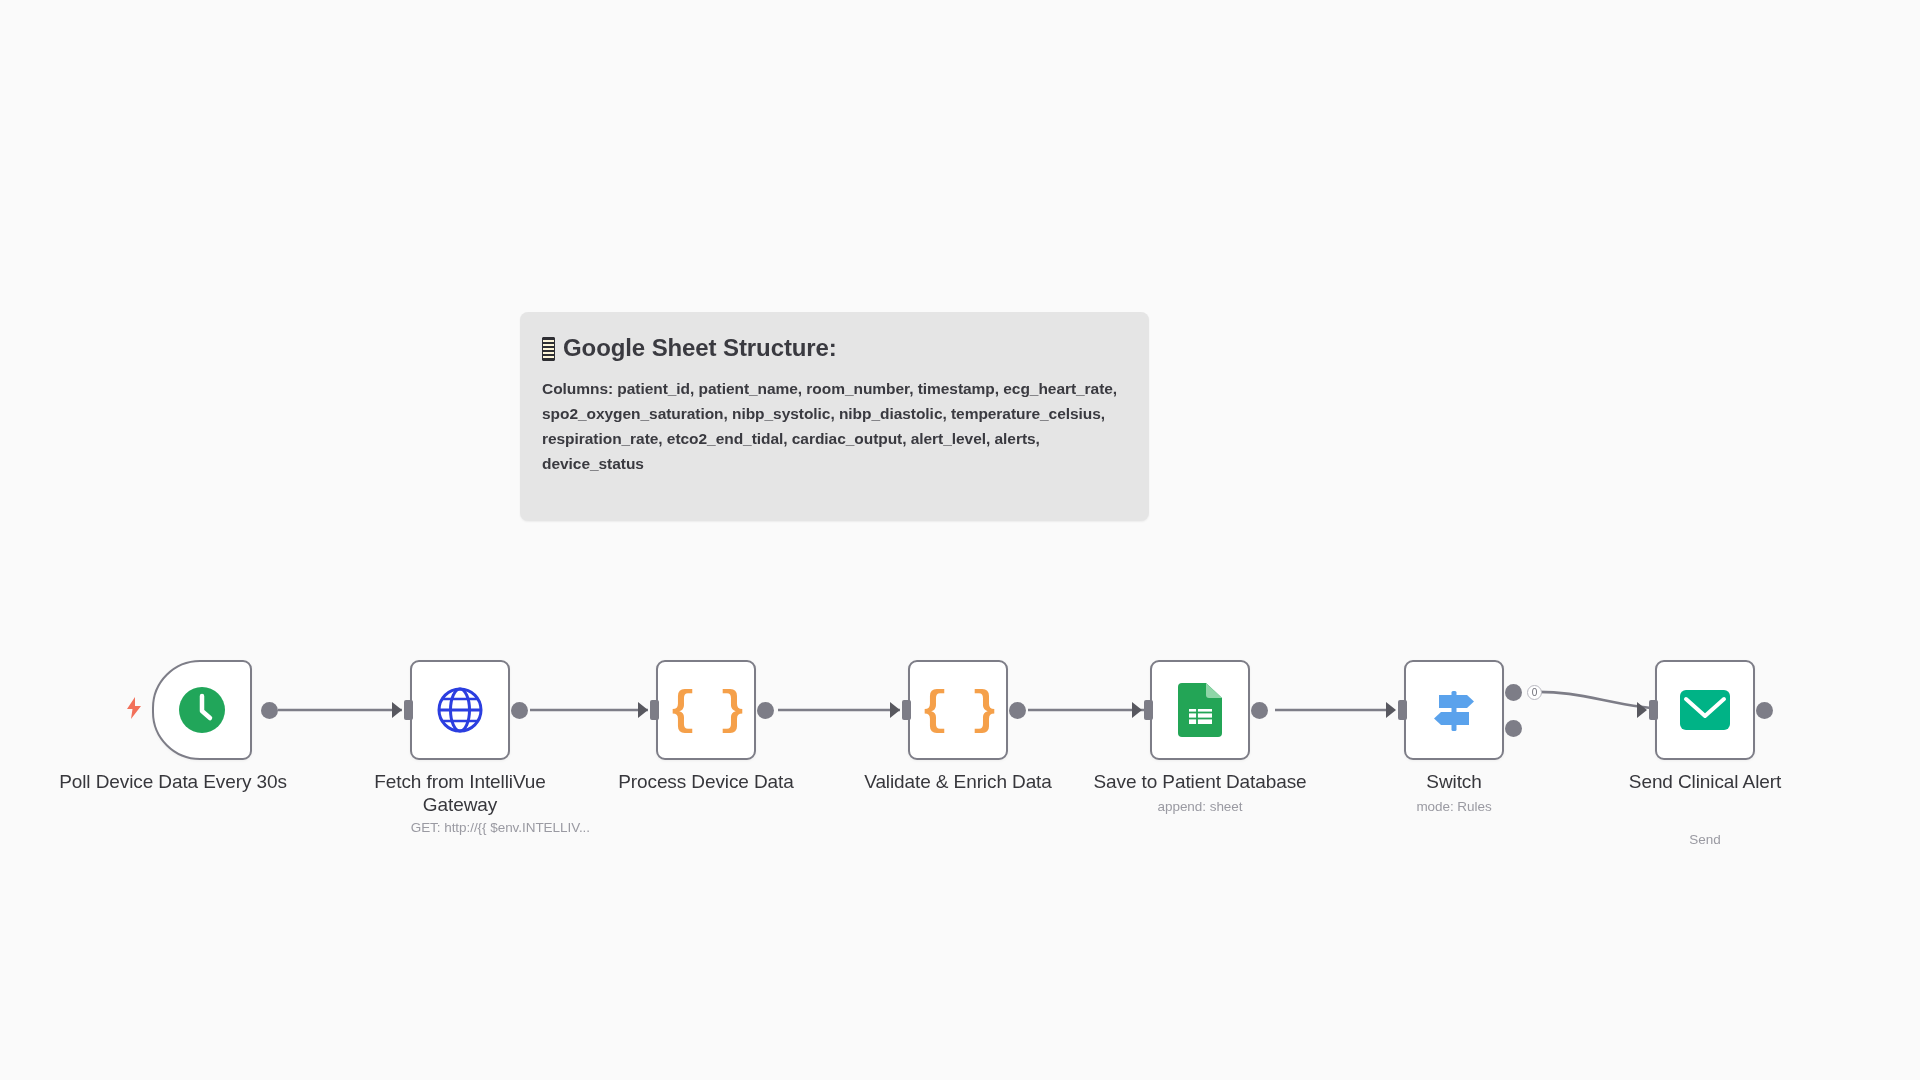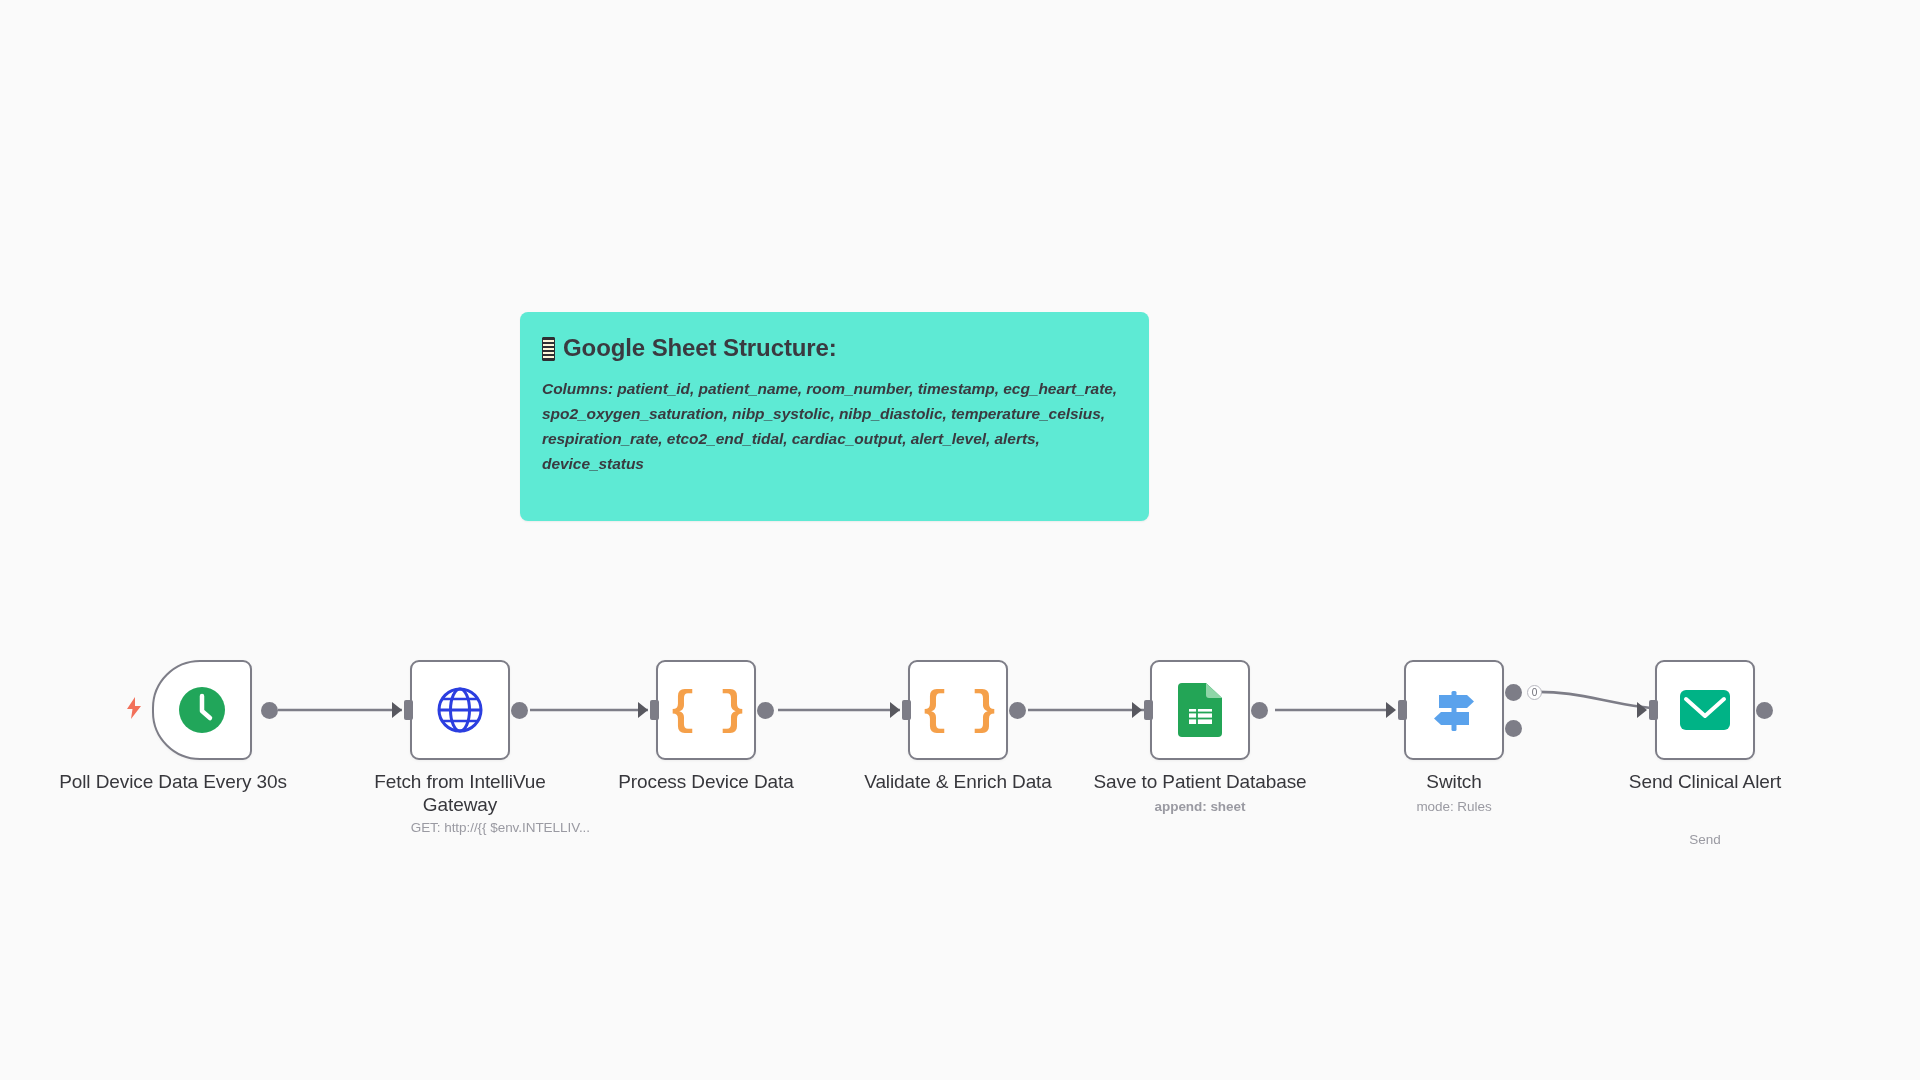--- a/index.html
+++ b/index.html
@@ -19,21 +19,21 @@
     background: #fafafa;
   }
 
   
   .sticky {
     position: absolute;
     left: 520px;
     top: 312px;
     width: 629px;
     height: 209px;
-    background: #5eead4;
+    background: #e5e5e5;
     border-radius: 8px;
     padding: 22px 22px 0 22px;
     box-shadow: 0 1px 2px rgba(0,0,0,0.06);
   }
   .sticky-title {
     display: flex;
     align-items: center;
     gap: 8px;
     font-size: 24px;
     font-weight: 700;
@@ -56,21 +56,20 @@
     top: 1px;
     flex: 0 0 auto;
   }
   .sticky-body {
     font-size: 15.5px;
     font-weight: 700;
     line-height: 25px;
     color: #3a3a40;
     letter-spacing: -0.05px;
     max-width: 600px;
-    font-style: italic;
   }
 
   
   .node {
     position: absolute;
     width: 100px;
     height: 100px;
     background: #ffffff;
     border: 2px solid #7d7d87;
     border-radius: 9px;
@@ -254,21 +253,21 @@
         <line x1="11" y1="29.5" x2="34" y2="29.5" stroke="#23a556" stroke-width="1.8"></line>
         <line x1="11" y1="35.5" x2="34" y2="35.5" stroke="#23a556" stroke-width="1.8"></line>
         <line x1="19" y1="22" x2="19" y2="41" stroke="#23a556" stroke-width="1.8"></line>
       </svg>
     </div>
   </div>
   <div class="ep-in-arrow" style="left:1132px; top:702px;"></div>
   <div class="ep-in" style="left:1144px; top:700px;"></div>
   <div class="ep-out" style="left:1251px; top:702px;"></div>
   <div class="node-label" style="left:1085px; top:770px;">Save to Patient Database</div>
-  <div class="node-sub" style="left:1070px; top:797px;font-weight:bold;">append: sheet</div>
+  <div class="node-sub" style="left:1070px; top:797px;">append: sheet</div>
 
   <div class="node" style="left:1404px; top:660px;">
     <div class="icon-wrap">
       <svg width="54" height="54" viewBox="0 0 54 54">
         <rect x="24.5" y="8" width="5" height="40" rx="1.5" fill="#5aa2ec"></rect>
         <path d="M12 12 H40 L47 18.5 L40 25 H12 Z" fill="#5aa2ec"></path>
         <path d="M42 29 H14 L7 35.5 L14 42 H42 Z" fill="#5aa2ec"></path>
       </svg>
     </div>
   </div>

